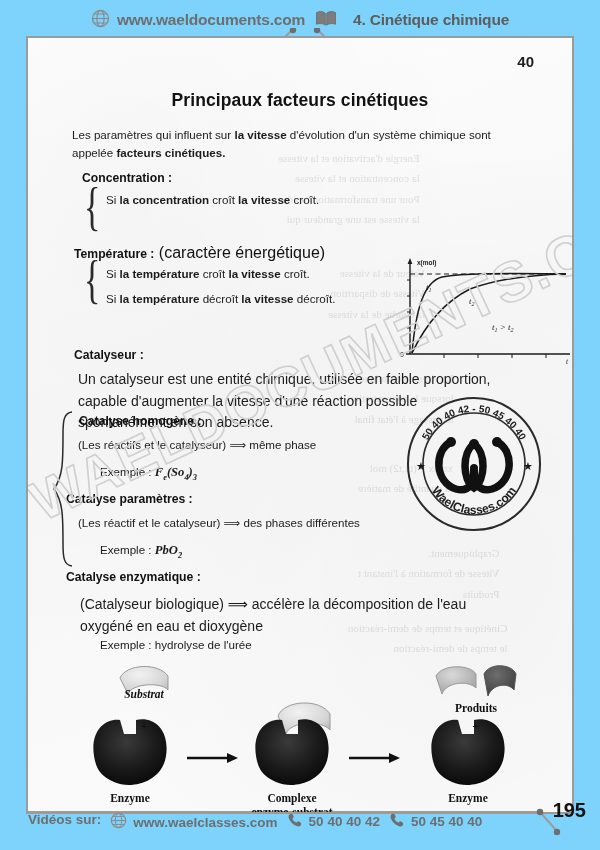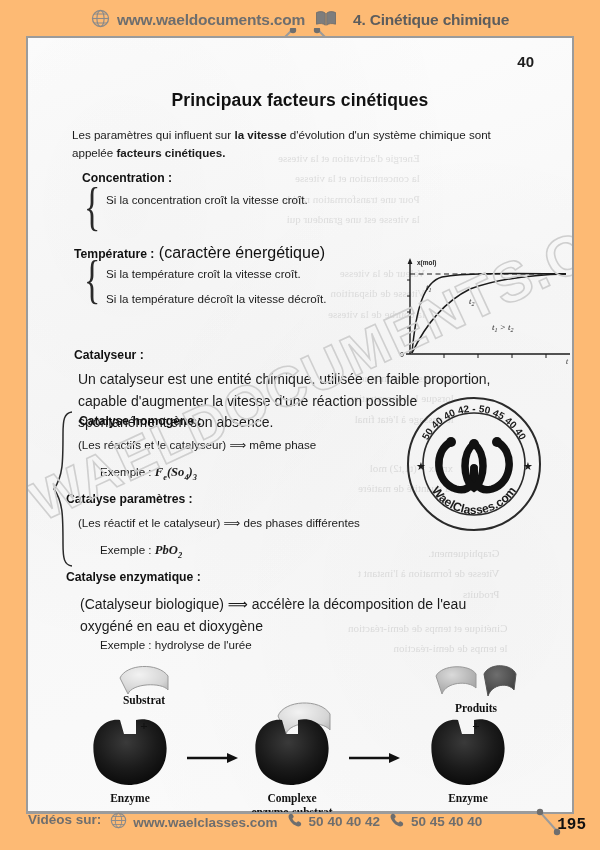--- a/index.html
+++ b/index.html
@@ -9,21 +9,21 @@
     height: 850px;
     background: #ffffff;
     font-family: "Liberation Sans", sans-serif;
     overflow: hidden;
     position: relative;
   }
 
   .page {
     position: absolute;
     inset: 0;
-    background: #fdba74;
+    background: #7dd3fc;
   }
 
   
   .header {
     position: absolute;
     top: 0; left: 0; right: 0;
     height: 40px;
     display: flex;
     align-items: center;
     justify-content: center;
@@ -124,21 +124,21 @@
     font-weight: bold;
     color: #111;
   }
 
   .line {
     position: absolute;
     font-size: 11.6px;
     color: #1b1b1b;
     white-space: nowrap;
   }
-  .line b { font-weight: normal; margin-top: 44px; }
+  .line b { font-weight: bold; margin-top: 44px; }
 
   .para {
     position: absolute;
     font-size: 14px;
     line-height: 1.55;
     color: #1b1b1b;
   }
 
   .formula {
     font-family: "Liberation Serif", serif;
@@ -244,25 +244,24 @@
   }
   .footer .ft-item {
     display: flex;
     align-items: center;
     gap: 6px;
     white-space: nowrap;
   }
   .page-num-bot {
     position: absolute;
     right: 14px;
-    bottom: 16px;
-    font-size: 16px;
+    bottom: 28px;
+    font-size: 20px;
     font-weight: bold;
     color: #111;
-    font-family: Liberation Mono, monospace;
   }
   .ftr-connector {
     position: absolute;
     left: 0; bottom: 8px;
     width: 600px; height: 34px;
     pointer-events: none;
   }
 </style>
 </head>
 <body>
@@ -480,21 +479,21 @@
           <line x1="265" y1="102" x2="308" y2="102" stroke="#111" stroke-width="2.4"></line>
           <polygon points="316,102 305,97 305,107" fill="#111"></polygon>
 
           <path d="M352 20 C358 8, 386 8, 392 18 L392 32 C384 24, 362 26, 358 38 Z" fill="url(#prodG1)" stroke="#9a9a9a" stroke-width="1"></path>
           <path d="M400 18 C406 6, 428 8, 432 18 L430 34 C424 26, 408 28, 404 40 Z" fill="url(#prodG2)" stroke="#555" stroke-width="1"></path>
           <path d="M348 100 C344 74, 360 62, 374 64 L378 78 L390 78 L390 64 C408 60, 424 74, 420 100
                    C416 126, 386 134, 368 126 C354 120, 350 112, 348 100 Z" fill="url(#enzG)"></path>
         </svg>
 
         
-        <div class="enz-label" style="left:60px; top:38px;">Substrat</div>
+        <div class="enz-label" style="left:60px; top:32px;font-style:italic;">Substrat</div>
         <div class="enz-plus" style="left:60px; top:62px;">+</div>
         <div class="enz-label" style="left:46px; top:136px;">Enzyme</div>
 
         <div class="enz-label" style="left:208px; top:136px;text-align:center;">Complexe</div>
         <div class="enz-label" style="left:208px; top:150px;">enzyme-substrat</div>
 
         <div class="enz-label" style="left:392px; top:46px;">Produits</div>
         <div class="enz-plus" style="left:392px; top:62px;">+</div>
         <div class="enz-label" style="left:384px; top:136px;">Enzyme</div>
       </div>

